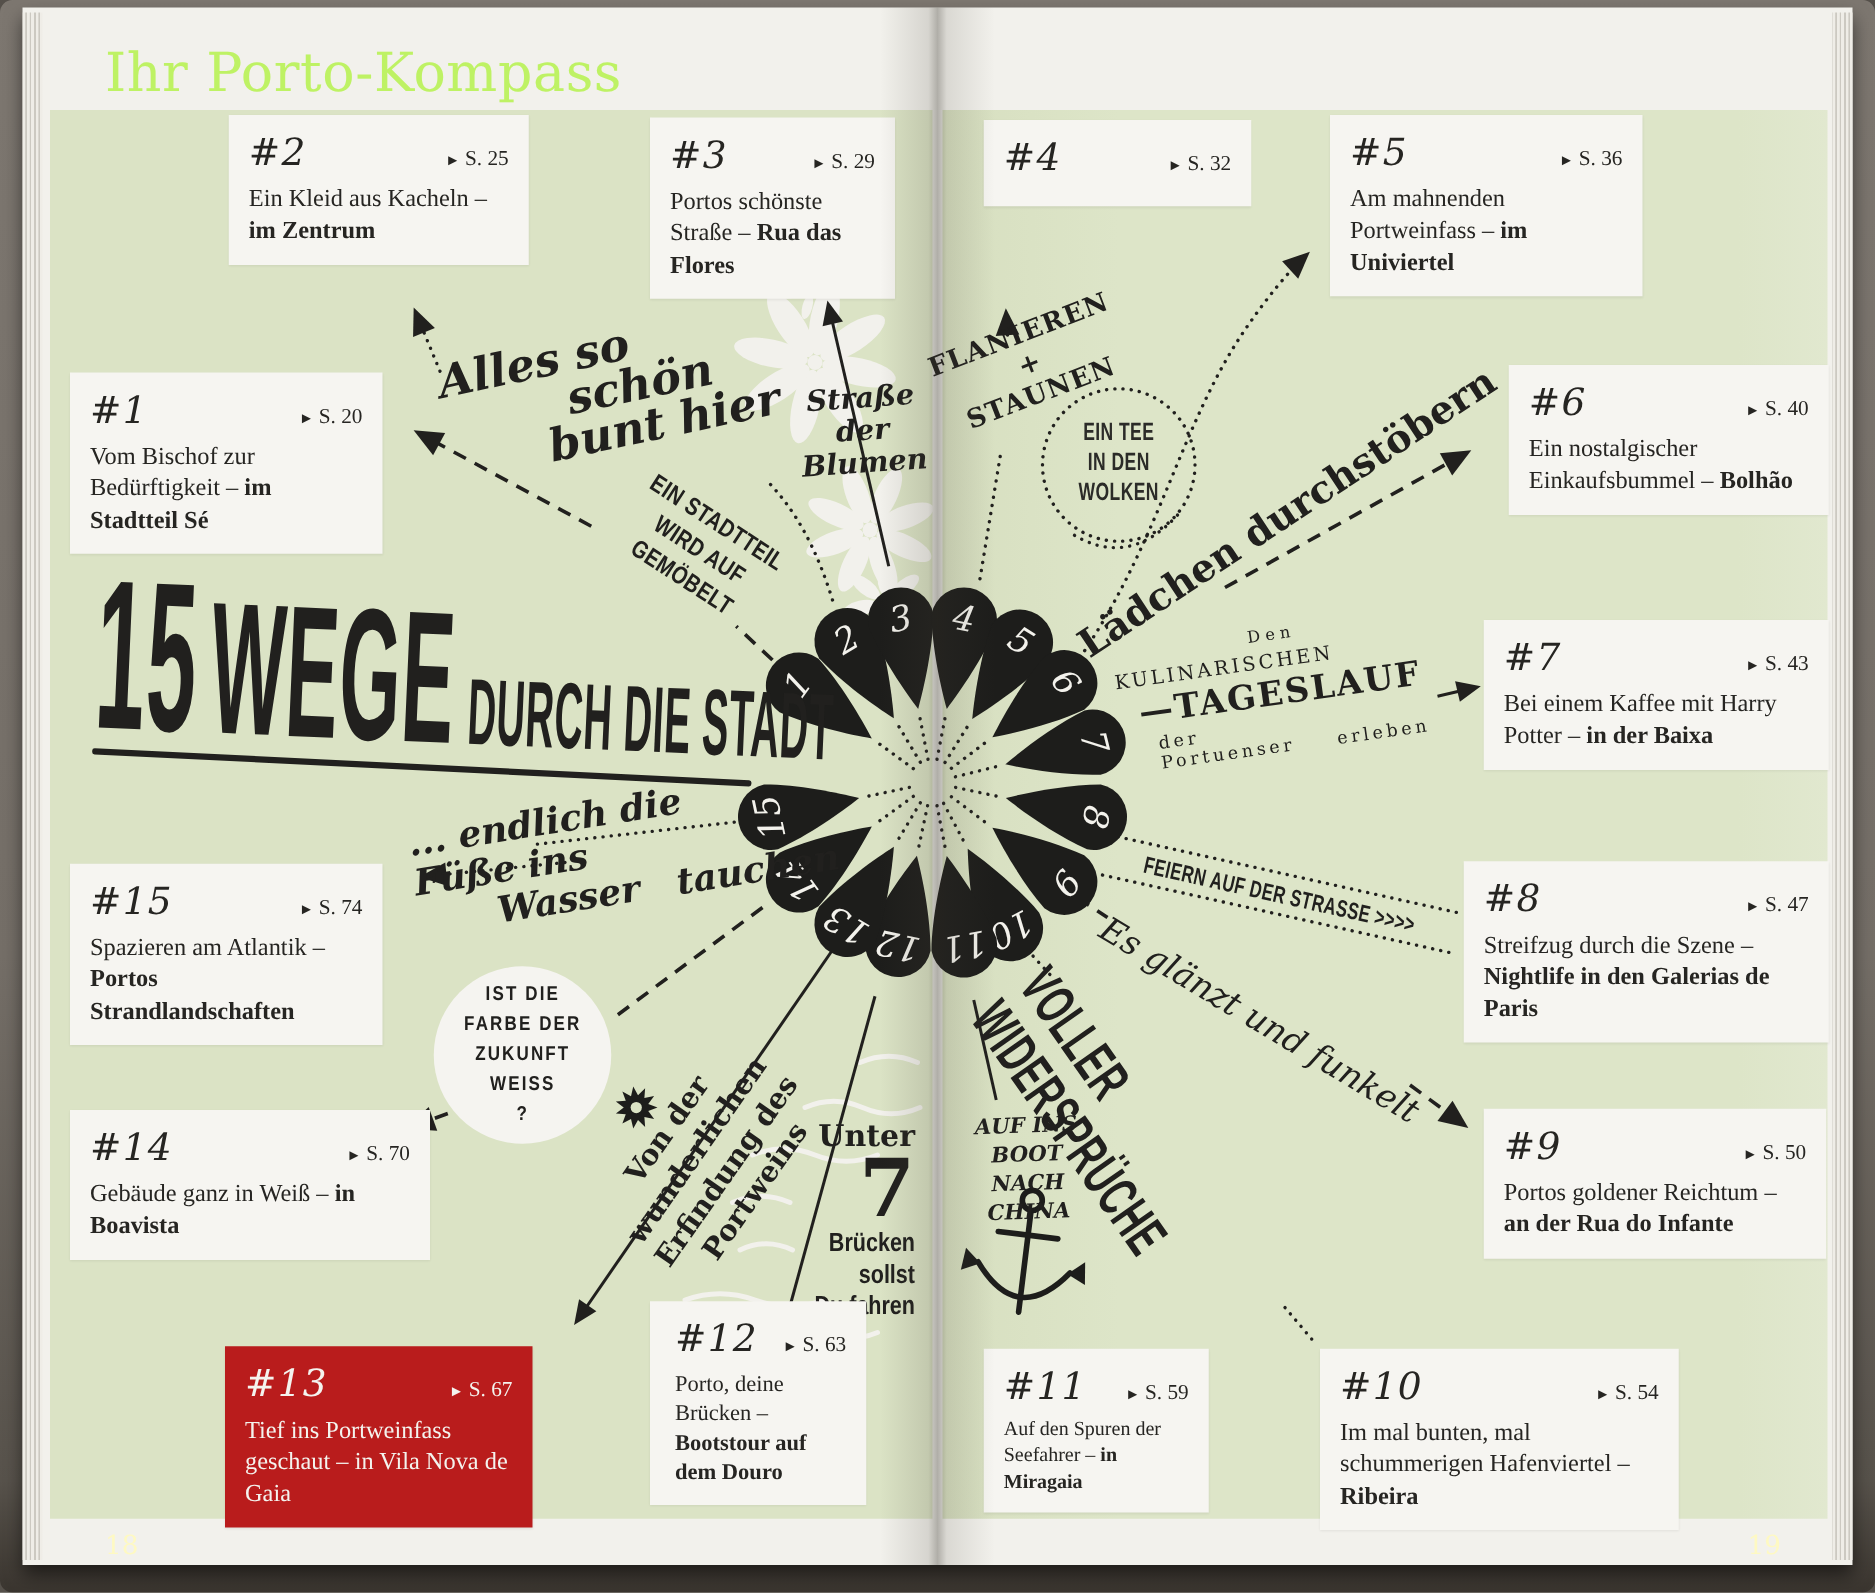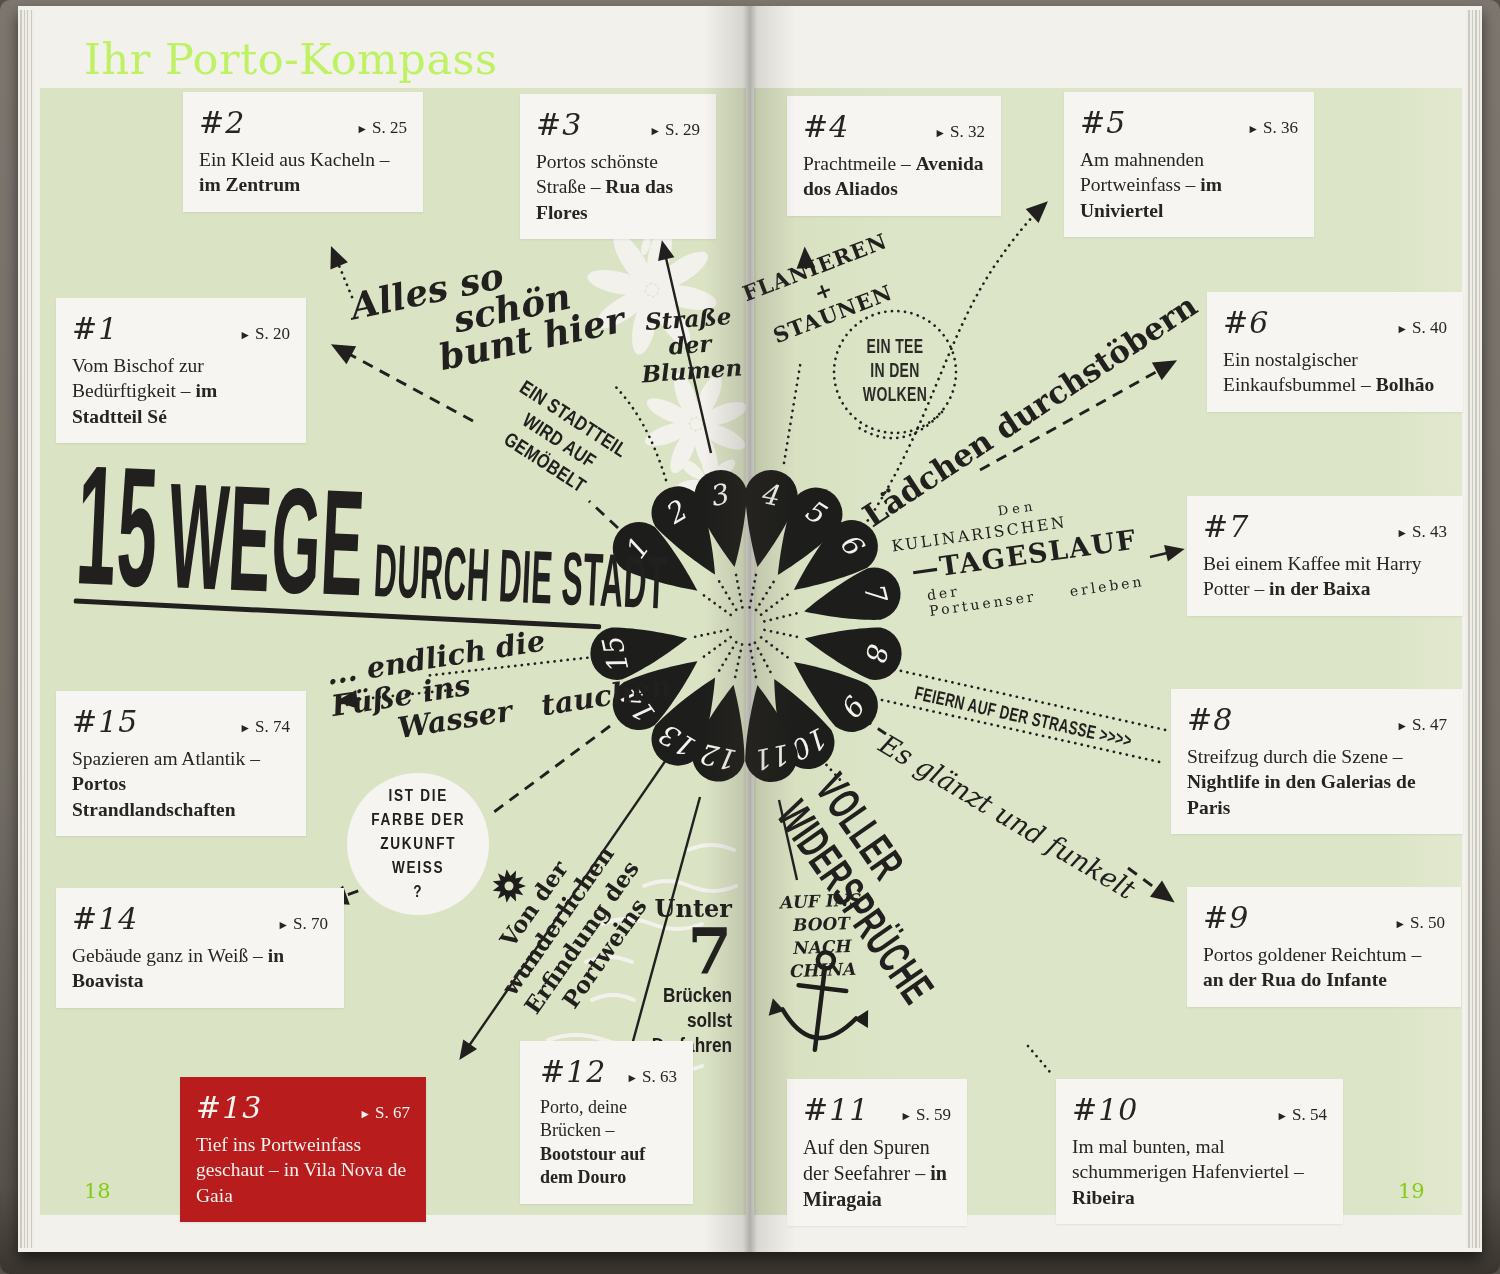--- a/index.html
+++ b/index.html
@@ -12,21 +12,21 @@
   .stack{position:absolute;top:10px;bottom:26px;width:16px;
          background:repeating-linear-gradient(90deg,#efede7 0px,#efede7 2px,#ccc9c1 2.5px,#ccc9c1 3.5px);}
   .stack.left{left:18px;} .stack.right{right:18px;}
   .green{position:absolute;top:88px;height:1127px;background:#dbe3c5;}
   .green.gl{left:40px;width:706px;}
   .green.gr{left:754px;width:708px;background:linear-gradient(90deg,#d7dfc0,#dde5c8 20%,#dde5c8 90%,#e1e8cf);}
   .gutter{position:absolute;left:704px;width:92px;top:6px;bottom:22px;pointer-events:none;
           background:linear-gradient(90deg,rgba(70,65,55,0) 0%,rgba(70,65,55,.16) 42%,rgba(50,46,38,.34) 50%,rgba(70,65,55,.14) 58%,rgba(70,65,55,0) 100%);}
   .page-title{position:absolute;left:84px;top:34px;font-family:"DejaVu Serif",serif;
               font-size:43px;color:#bef264;letter-spacing:.5px;}
-  .pagenum{position:absolute;top:1179px;font-family:"DejaVu Serif",serif;font-size:21px;color:#84cc16;}
+  .pagenum{position:absolute;top:1224px;font-family:"DejaVu Serif",serif;font-size:21px;color:#fef9c3;}
 
   
   .box{position:absolute;background:#f6f5f1;padding:13px 16px 14px;box-sizing:border-box;
        box-shadow:0 1px 2px rgba(0,0,0,.07);color:#262522;}
   .box .hd{display:flex;justify-content:space-between;align-items:baseline;margin-bottom:7px;}
   .box .num{font-family:"DejaVu Serif",serif;font-style:italic;font-size:30px;letter-spacing:1px;}
   .box .ref{font-family:"Liberation Serif",serif;font-size:17px;white-space:nowrap;}
   .box .tri{font-size:12px;margin-right:4px;}
   .box .desc{font-family:"Liberation Serif",serif;font-size:19.5px;line-height:1.3;}
   .box .desc b{font-weight:bold;}
@@ -352,21 +352,20 @@
         <span class="num">#3</span>
         <span class="ref"><span class="tri">►</span><span>S. 29</span></span>
       </div>
     <div class="desc"><span>Portos schönste Straße – </span><b>Rua das Flores</b></div>
   </div>
   <div class="box" style="left:787px;top:96px;width:214px;">
     <div class="hd">
         <span class="num">#4</span>
         <span class="ref"><span class="tri">►</span><span>S. 32</span></span>
       </div>
-    <div class="desc"><span>Prachtmeile – </span><b>Avenida dos Aliados</b></div>
   </div>
   <div class="box" style="left:1064px;top:92px;width:250px;">
     <div class="hd">
         <span class="num">#5</span>
         <span class="ref"><span class="tri">►</span><span>S. 36</span></span>
       </div>
     <div class="desc"><span>Am mahnenden Portweinfass – </span><b>im Univiertel</b></div>
   </div>
   <div class="box" style="left:1207px;top:292px;width:256px;">
     <div class="hd">
@@ -401,21 +400,21 @@
         <span class="num">#10</span>
         <span class="ref"><span class="tri">►</span><span>S. 54</span></span>
       </div>
     <div class="desc"><span>Im mal bunten, mal schummerigen Hafenviertel – </span><b>Ribeira</b></div>
   </div>
   <div class="box" style="left:787px;top:1079px;width:180px;">
     <div class="hd">
         <span class="num">#11</span>
         <span class="ref"><span class="tri">►</span><span>S. 59</span></span>
       </div>
-    <div class="desc" style="font-size:20px;"><span>Auf den Spuren der Seefahrer – </span><b>in Miragaia</b></div>
+    <div class="desc" style="font-size:16px;"><span>Auf den Spuren der Seefahrer – </span><b>in Miragaia</b></div>
   </div>
   <div class="box" style="left:520px;top:1041px;width:173px;padding-left:20px;">
     <div class="hd">
         <span class="num">#12</span>
         <span class="ref"><span class="tri">►</span><span>S. 63</span></span>
       </div>
     <div class="desc" style="font-size:18px;"><span>Porto, deine Brücken – </span><b>Bootstour auf dem Douro</b></div>
   </div>
   <div class="box dark" style="left:180px;top:1077px;width:246px;">
     <div class="hd">

